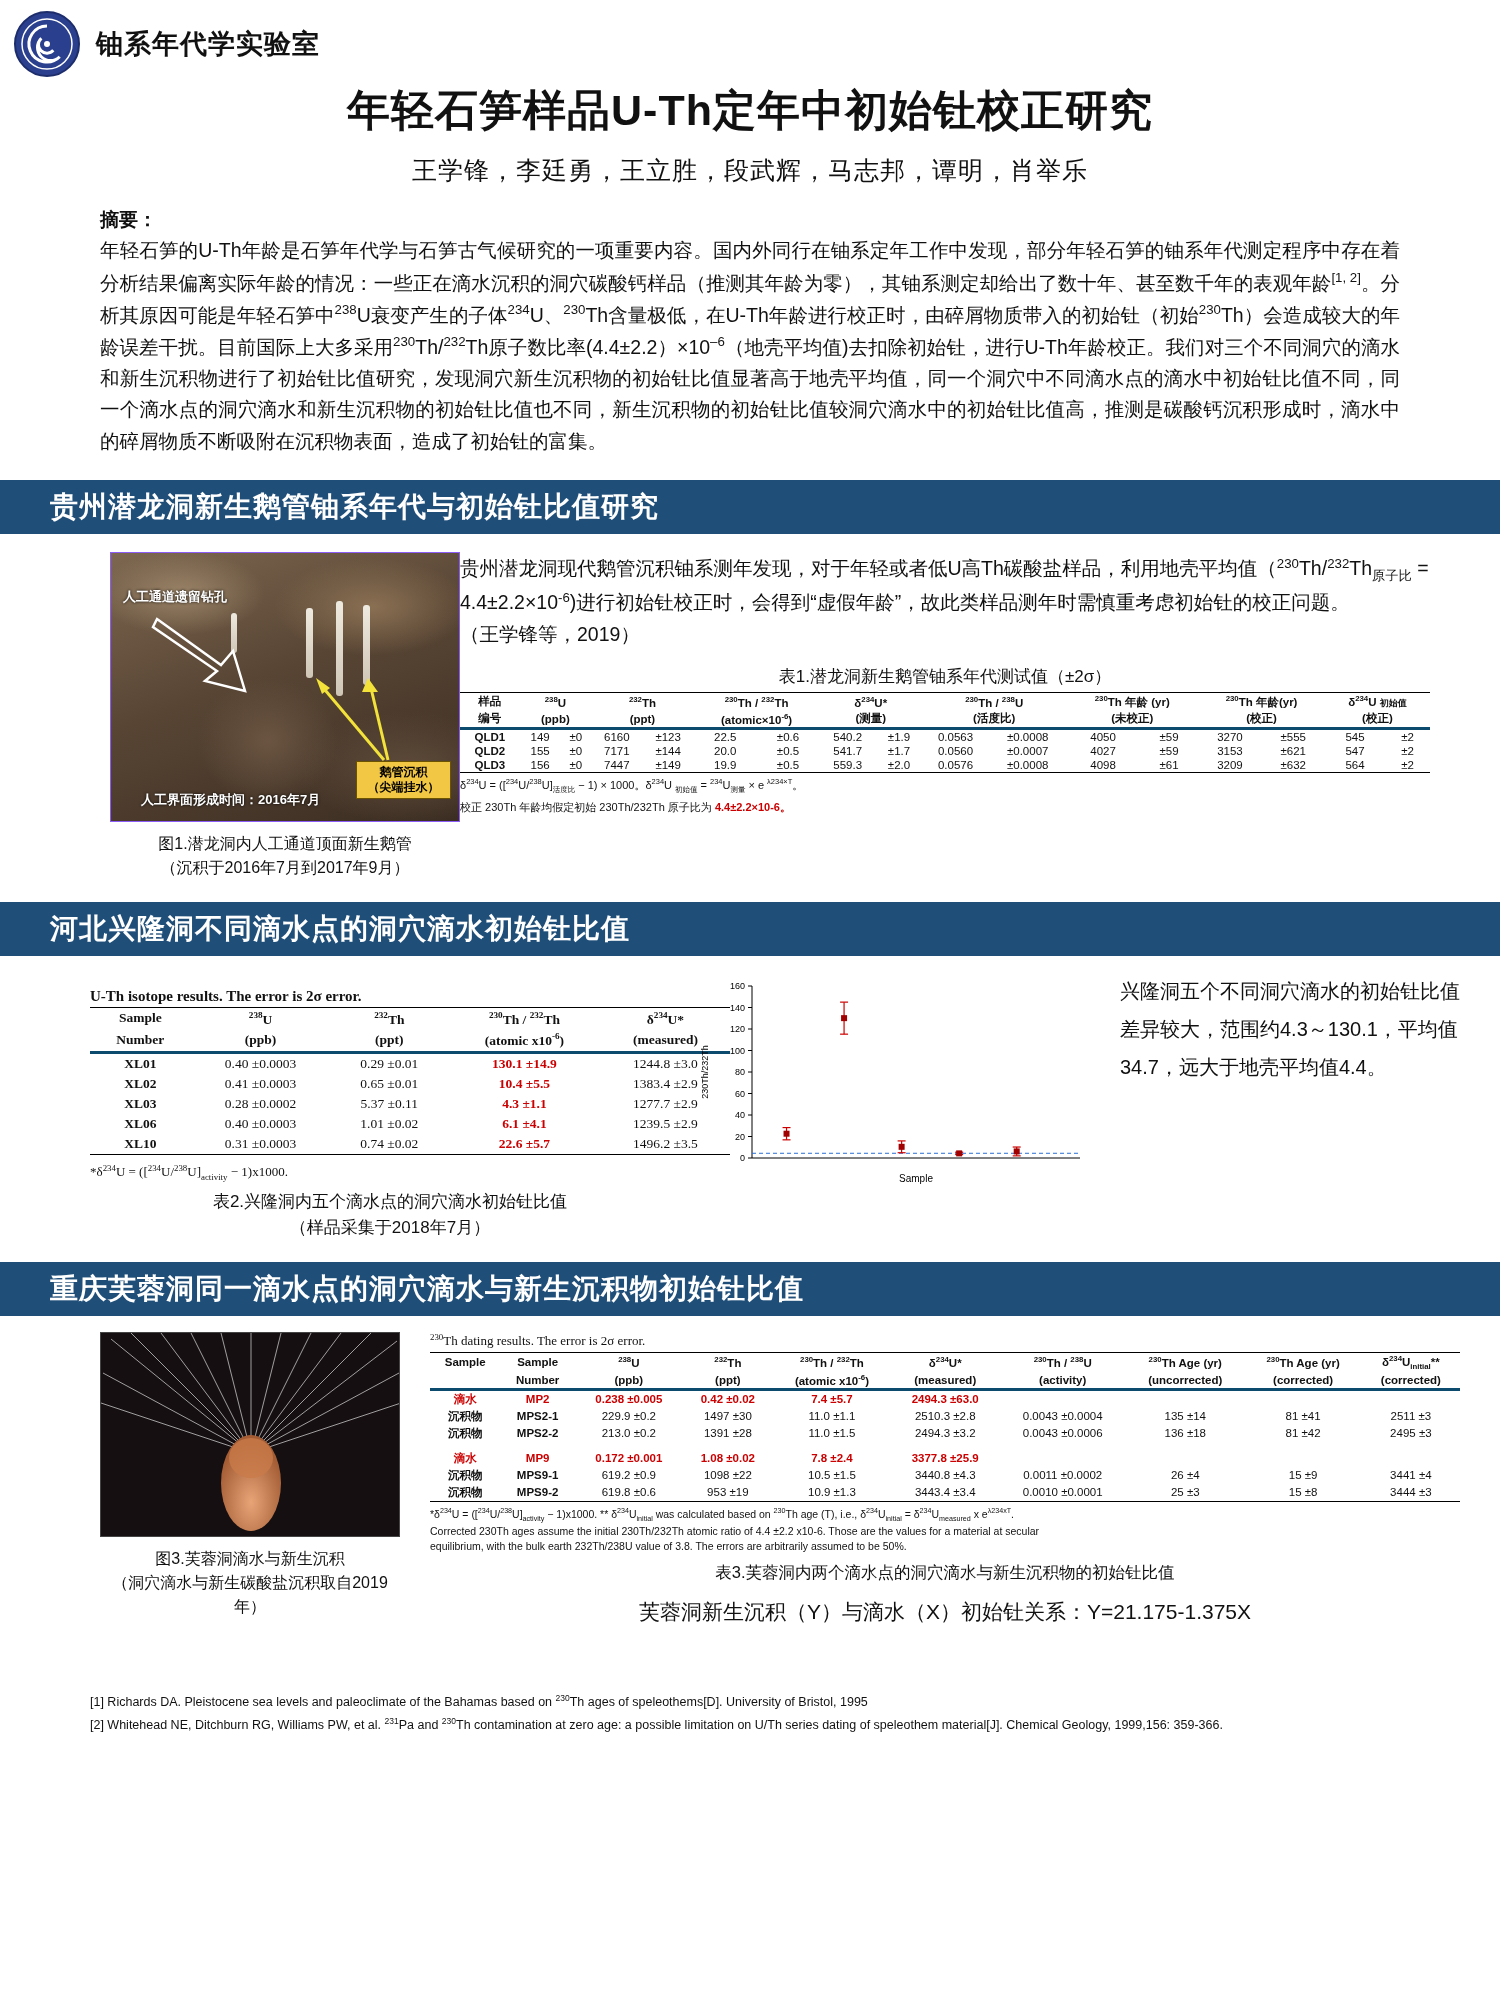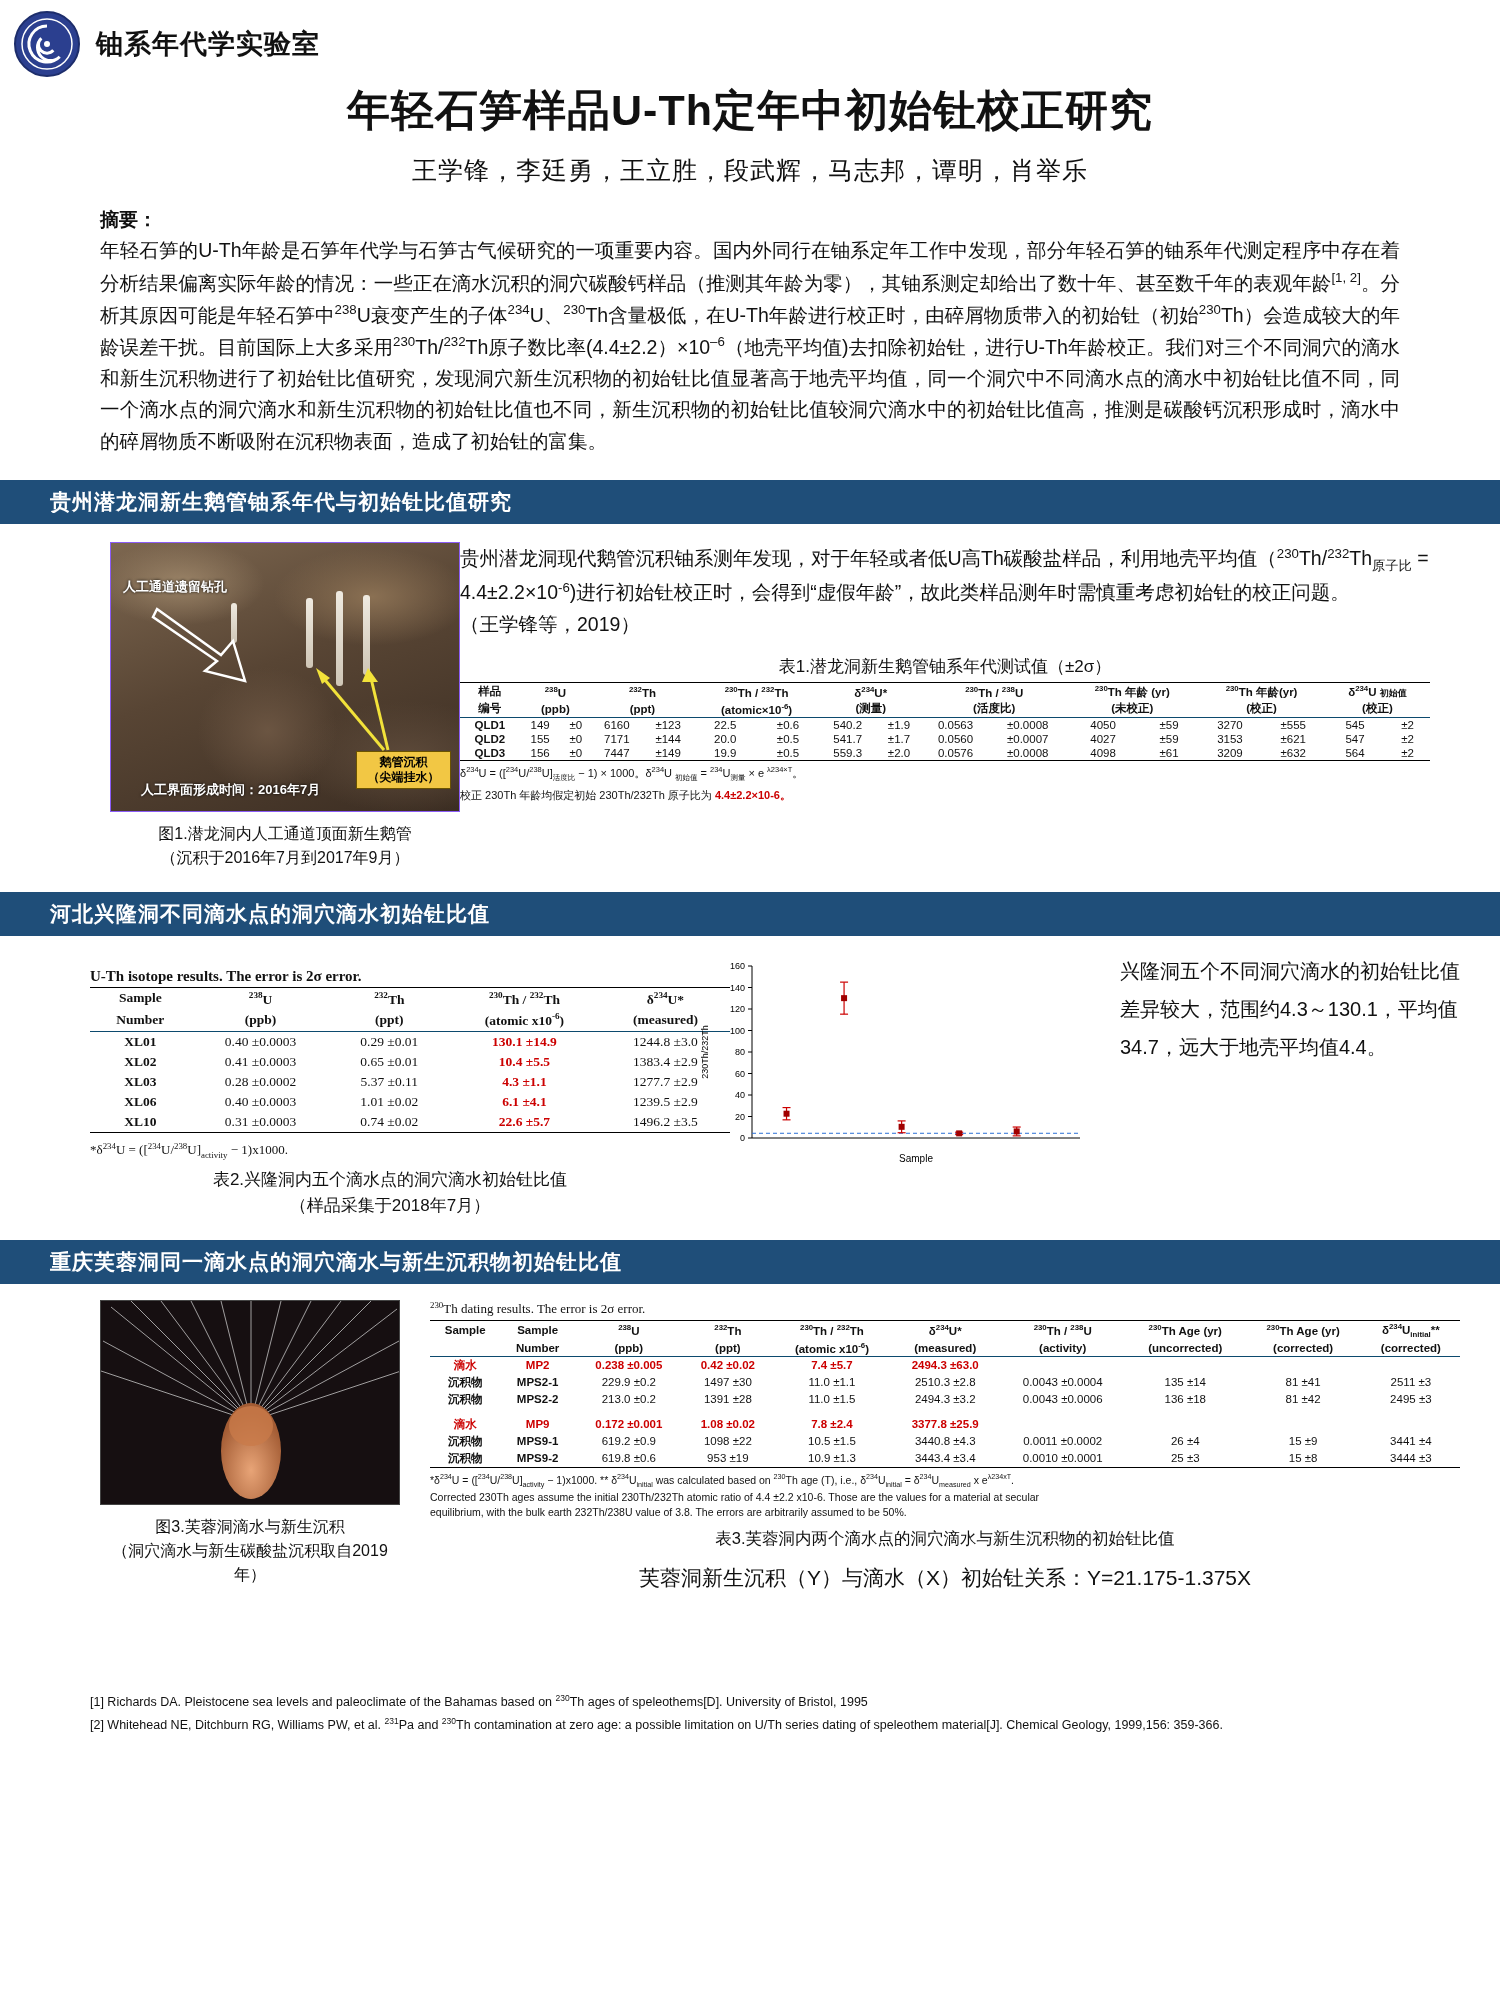--- a/index.html
+++ b/index.html
@@ -25,21 +25,21 @@
   .title { text-align:center; font-size:43px; font-weight:bold; margin:4px 0 0 0; letter-spacing:1px;}
   .authors { text-align:center; font-size:25px; margin-top:14px; letter-spacing:1px;}
 
   .abstract { margin:20px 100px 10px 100px; }
   .abstract-label { font-size:19px; font-weight:bold; margin-bottom:2px; }
   .abstract-body { font-size:19.5px; line-height:1.62; text-align:justify; }
   sup, sub { font-size:0.68em; }
 
   
   .section-bar {
-    background:#1f4e79; color:#fff; font-size:21px; font-weight:bold;
+    background:#1f4e79; color:#fff; font-size:28px; font-weight:bold;
     padding:8px 0 8px 50px; margin:22px 0 0 0; letter-spacing:1px;
   }
 
   
   .row { display:flex; }
 
   
   .s1 { padding:18px 0 0 0; }
   .s1-left { width:460px; padding-left:110px; }
   .cave-photo { position:relative; width:350px; height:270px; border:1px solid #8b5cf6;
@@ -63,21 +63,21 @@
   .s1-right { flex:1; padding-right:70px; }
   .s1-text { font-size:19.5px; line-height:1.65; }
   .tbl-cap { text-align:center; font-size:17px; margin:14px 0 4px 0; }
 
   table.data { border-collapse:collapse; font-size:11.5px; width:100%; }
   table.data th, table.data td { padding:1px 3px; white-space:nowrap; }
   .t1 th { font-weight:bold; text-align:center; font-size:11.5px; }
   .t1 td { text-align:center; }
   .hr-top { border-top:1.6px solid #000; }
   .hr-bot { border-bottom:1.6px solid #000; }
-  .hr-thin { border-bottom:1px solid #0c4a6e; }
+  .hr-thin { border-bottom:3px solid #0c4a6e; }
   .note { font-size:11px; line-height:1.5; margin-top:3px; }
   .red { color:#cc0000;text-align:center; }
   .bold { font-weight:bold; }
 
   
   .s2 { padding:16px 0 0 0; }
   .s2-left { width:690px; padding-left:90px;margin-top:16px; }
   .t2wrap { font-family:"Liberation Serif", serif; }
   .t2title { font-size:15px; font-weight:bold; margin-bottom:2px; font-family:"Liberation Serif",serif;}
   table.t2 { border-collapse:collapse; font-size:13.5px; width:640px; font-family:"Liberation Serif",serif;}

